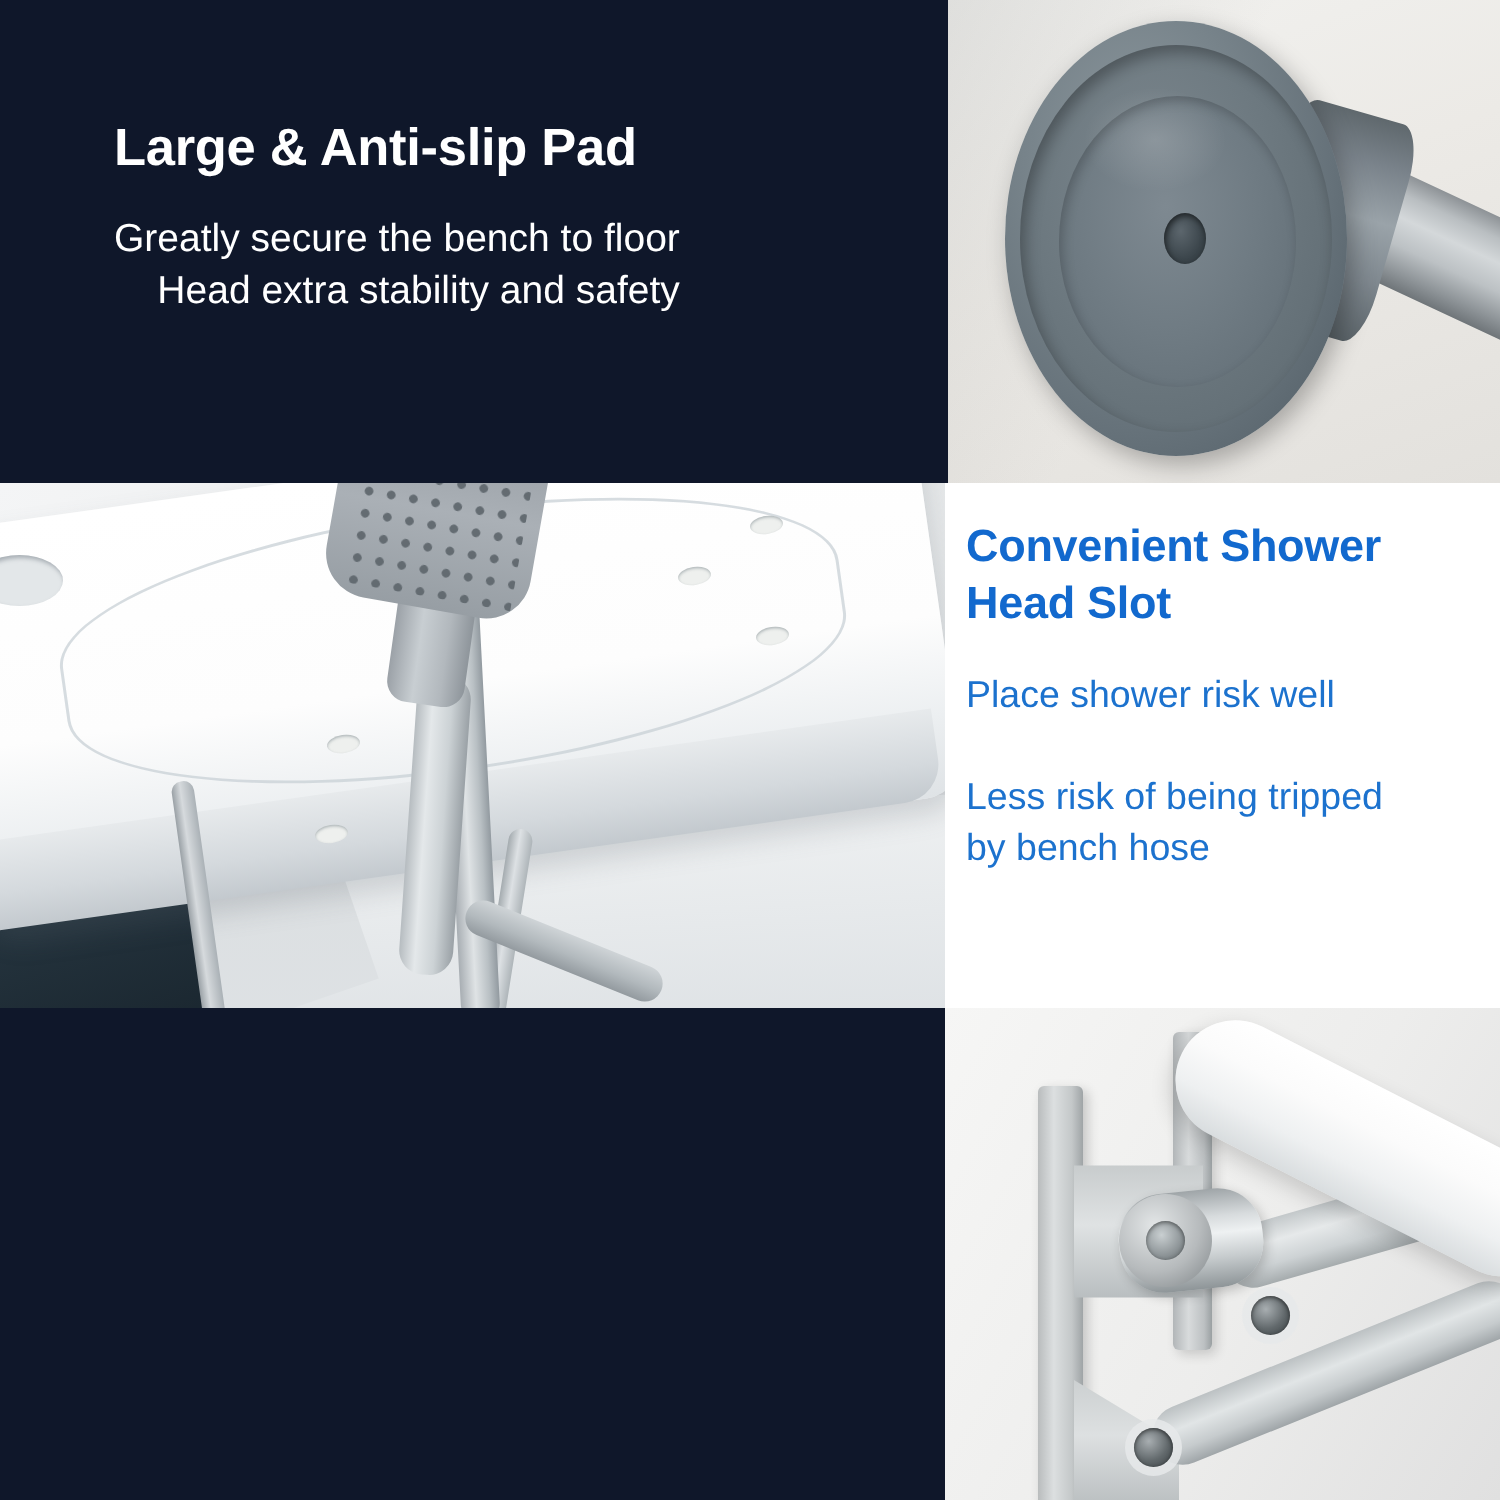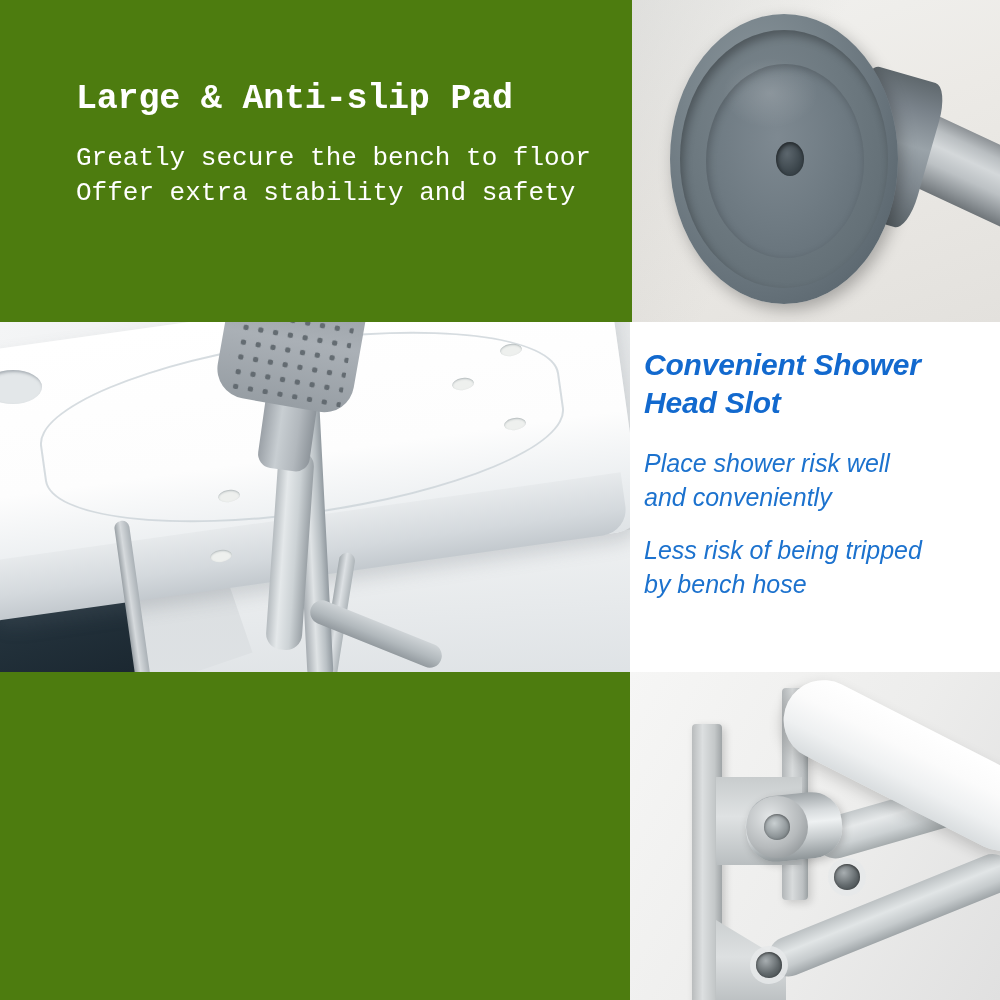--- a/index.html
+++ b/index.html
@@ -19,22 +19,21 @@
     height: 1000px;
     background: #ffffff;
   }
 
   
   .panel {
     position: absolute;
     overflow: hidden;
   }
   .blue-panel {
-    background: #4d7c0f;
-    font-family: Liberation Mono, monospace;
+    background: #0f172a;
   }
   .white-panel {
     background: #ffffff;
   }
   .photo-panel {
     background: #e8e8e8;
   }
 
   
   .txt-block {
@@ -59,34 +58,35 @@
     font-size: 35px;
     line-height: 42px;
   }
   #tl-text .body-group {
     margin-top: 21px;
   }
   #tl-text .body-line {
     color: #ffffff;
     font-size: 26px;
     line-height: 35px;
+    text-align: right;
   }
 
   
   #mr-text { left: 14px; top: 24px; right: 6px; }
   #mr-text .heading {
     color: #1269ce;
     font-size: 30px;
     line-height: 38px;
   }
   #mr-text .body-group {
     margin-top: 24px;
   }
   #mr-text .body-group.second {
-    margin-top: 19px;
+    margin-top: 34px;
   }
   #mr-text .body-line {
     color: #1c72ce;
     font-size: 25px;
     line-height: 34px;
   }
 
   
   #photo-foot {
     background: linear-gradient(160deg, #f2f2f0 0%, #eceae6 45%, #e3e1dd 100%);
@@ -409,21 +409,21 @@
 </head>
 <body>
 
 <div id="infographic">
 
   <div class="panel blue-panel" style="left:0; top:0; width:632px; height:322px;">
     <div class="txt-block" id="tl-text">
       <div class="heading">Large &amp; Anti-slip Pad</div>
       <div class="body-group">
         <div class="body-line">Greatly secure the bench to floor</div>
-        <div class="body-line">Offer extra stability and safety</div>
+        <div class="body-line">Head extra stability and safety</div>
       </div>
     </div>
   </div>
 
   <div class="panel photo-panel" id="photo-foot" style="left:632px; top:0; width:368px; height:322px;">
     <div class="wall-shade"></div>
     <div class="tube"></div>
     <div class="collar"></div>
     <div class="cup-outer">
       <div class="cup-rim">
@@ -456,26 +456,25 @@
     <div class="support-bar"></div>
 
     <div class="hose"></div>
     <div class="hose-tail"></div>
     <div class="head-handle"></div>
     <div class="head-neck"></div>
     <div class="head-plate"></div>
     <div class="head-dots"></div>
   </div>
 
-  <div class="panel white-panel" style="left:630px; top:322px; width:370px; height:346px;font-style:italic;">
+  <div class="panel white-panel" style="left:630px; top:322px; width:370px; height:346px;">
     <div class="txt-block" id="mr-text">
       <div class="heading">Convenient Shower Head Slot</div>
       <div class="body-group">
         <div class="body-line">Place shower risk well</div>
-        <div class="body-line">and conveniently</div>
       </div>
       <div class="body-group second">
         <div class="body-line">Less risk of being tripped</div>
         <div class="body-line">by bench hose</div>
       </div>
     </div>
   </div>
 
   <div class="panel blue-panel" style="left:0; top:672px; width:630px; height:328px;">
     

